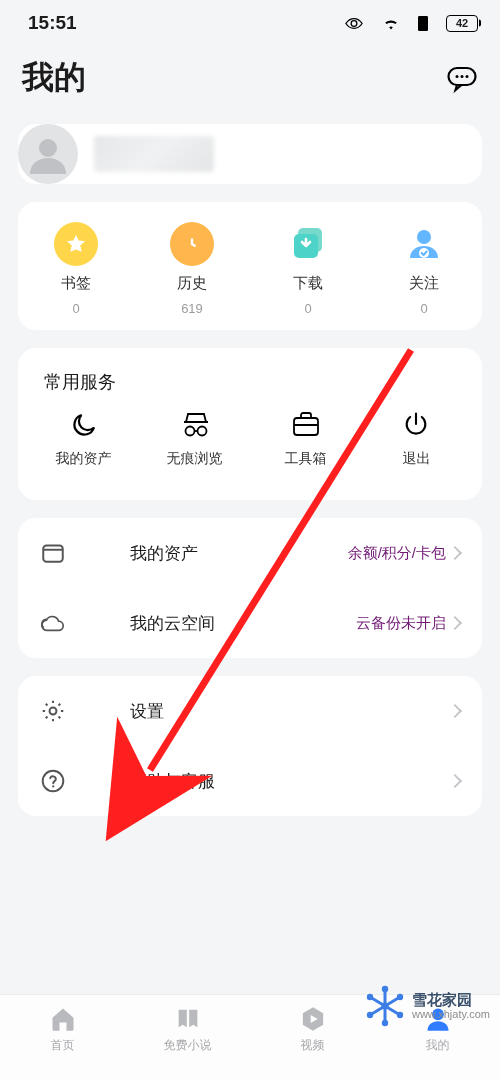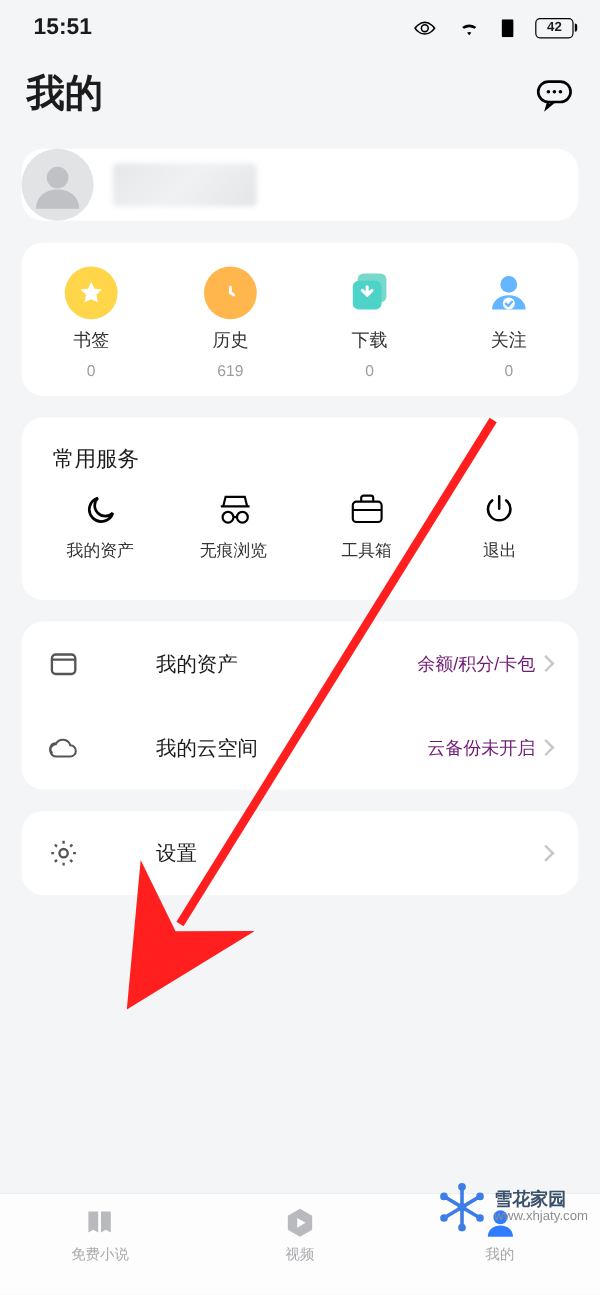--- a/index.html
+++ b/index.html
@@ -299,23 +299,46 @@
             <circle cx="12" cy="12" r="3.2"></circle>
             <path d="M12 2.5v2.2M12 19.3v2.2M21.5 12h-2.2M4.7 12H2.5M18.7 5.3l-1.6 1.6M6.9 17.1l-1.6 1.6M18.7 18.7l-1.6-1.6M6.9 6.9L5.3 5.3"></path>
           </svg>
       </span>
       <span class="row-label">设置</span>
     </div>
     <div class="row-right">
         <span class="chev"></span>
       </div>
   </div>
+  <div class="row">
+    <div class="row-left">
+      <span class="row-ico">
+        <svg width="26" height="26" viewBox="0 0 24 24" fill="none" stroke="#555" stroke-width="1.8">
+            <circle cx="12" cy="12" r="9.5"></circle>
+            <path d="M9.4 9.4a2.7 2.7 0 0 1 5.2 1c0 1.6-2.4 2.2-2.4 3.6" stroke-linecap="round"></path>
+            <circle cx="12.2" cy="17" r="1" fill="#555" stroke="none"></circle>
+          </svg>
+      </span>
+      <span class="row-label">帮助与客服</span>
+    </div>
+    <div class="row-right">
+        <span class="chev"></span>
+      </div>
+  </div>
 </div>
 
 <div class="tabbar">
+  <div class="tab">
+    <span class="tab-ico">
+      <svg width="28" height="28" viewBox="0 0 24 24" fill="#b9babd">
+          <path d="M3 11l9-8 9 8v10a1 1 0 0 1-1 1h-5v-7h-6v7H4a1 1 0 0 1-1-1V11z"></path>
+        </svg>
+    </span>
+    <span class="tab-label">首页</span>
+  </div>
   <div class="tab">
     <span class="tab-ico">
       <svg width="28" height="28" viewBox="0 0 24 24" fill="#b9babd">
           <path d="M4 4h7v15l-3.5-2L4 19V4zm9 0h7v15l-3.5-2L13 19V4z"></path>
         </svg>
     </span>
     <span class="tab-label">免费小说</span>
   </div>
   <div class="tab">
     <span class="tab-ico">

